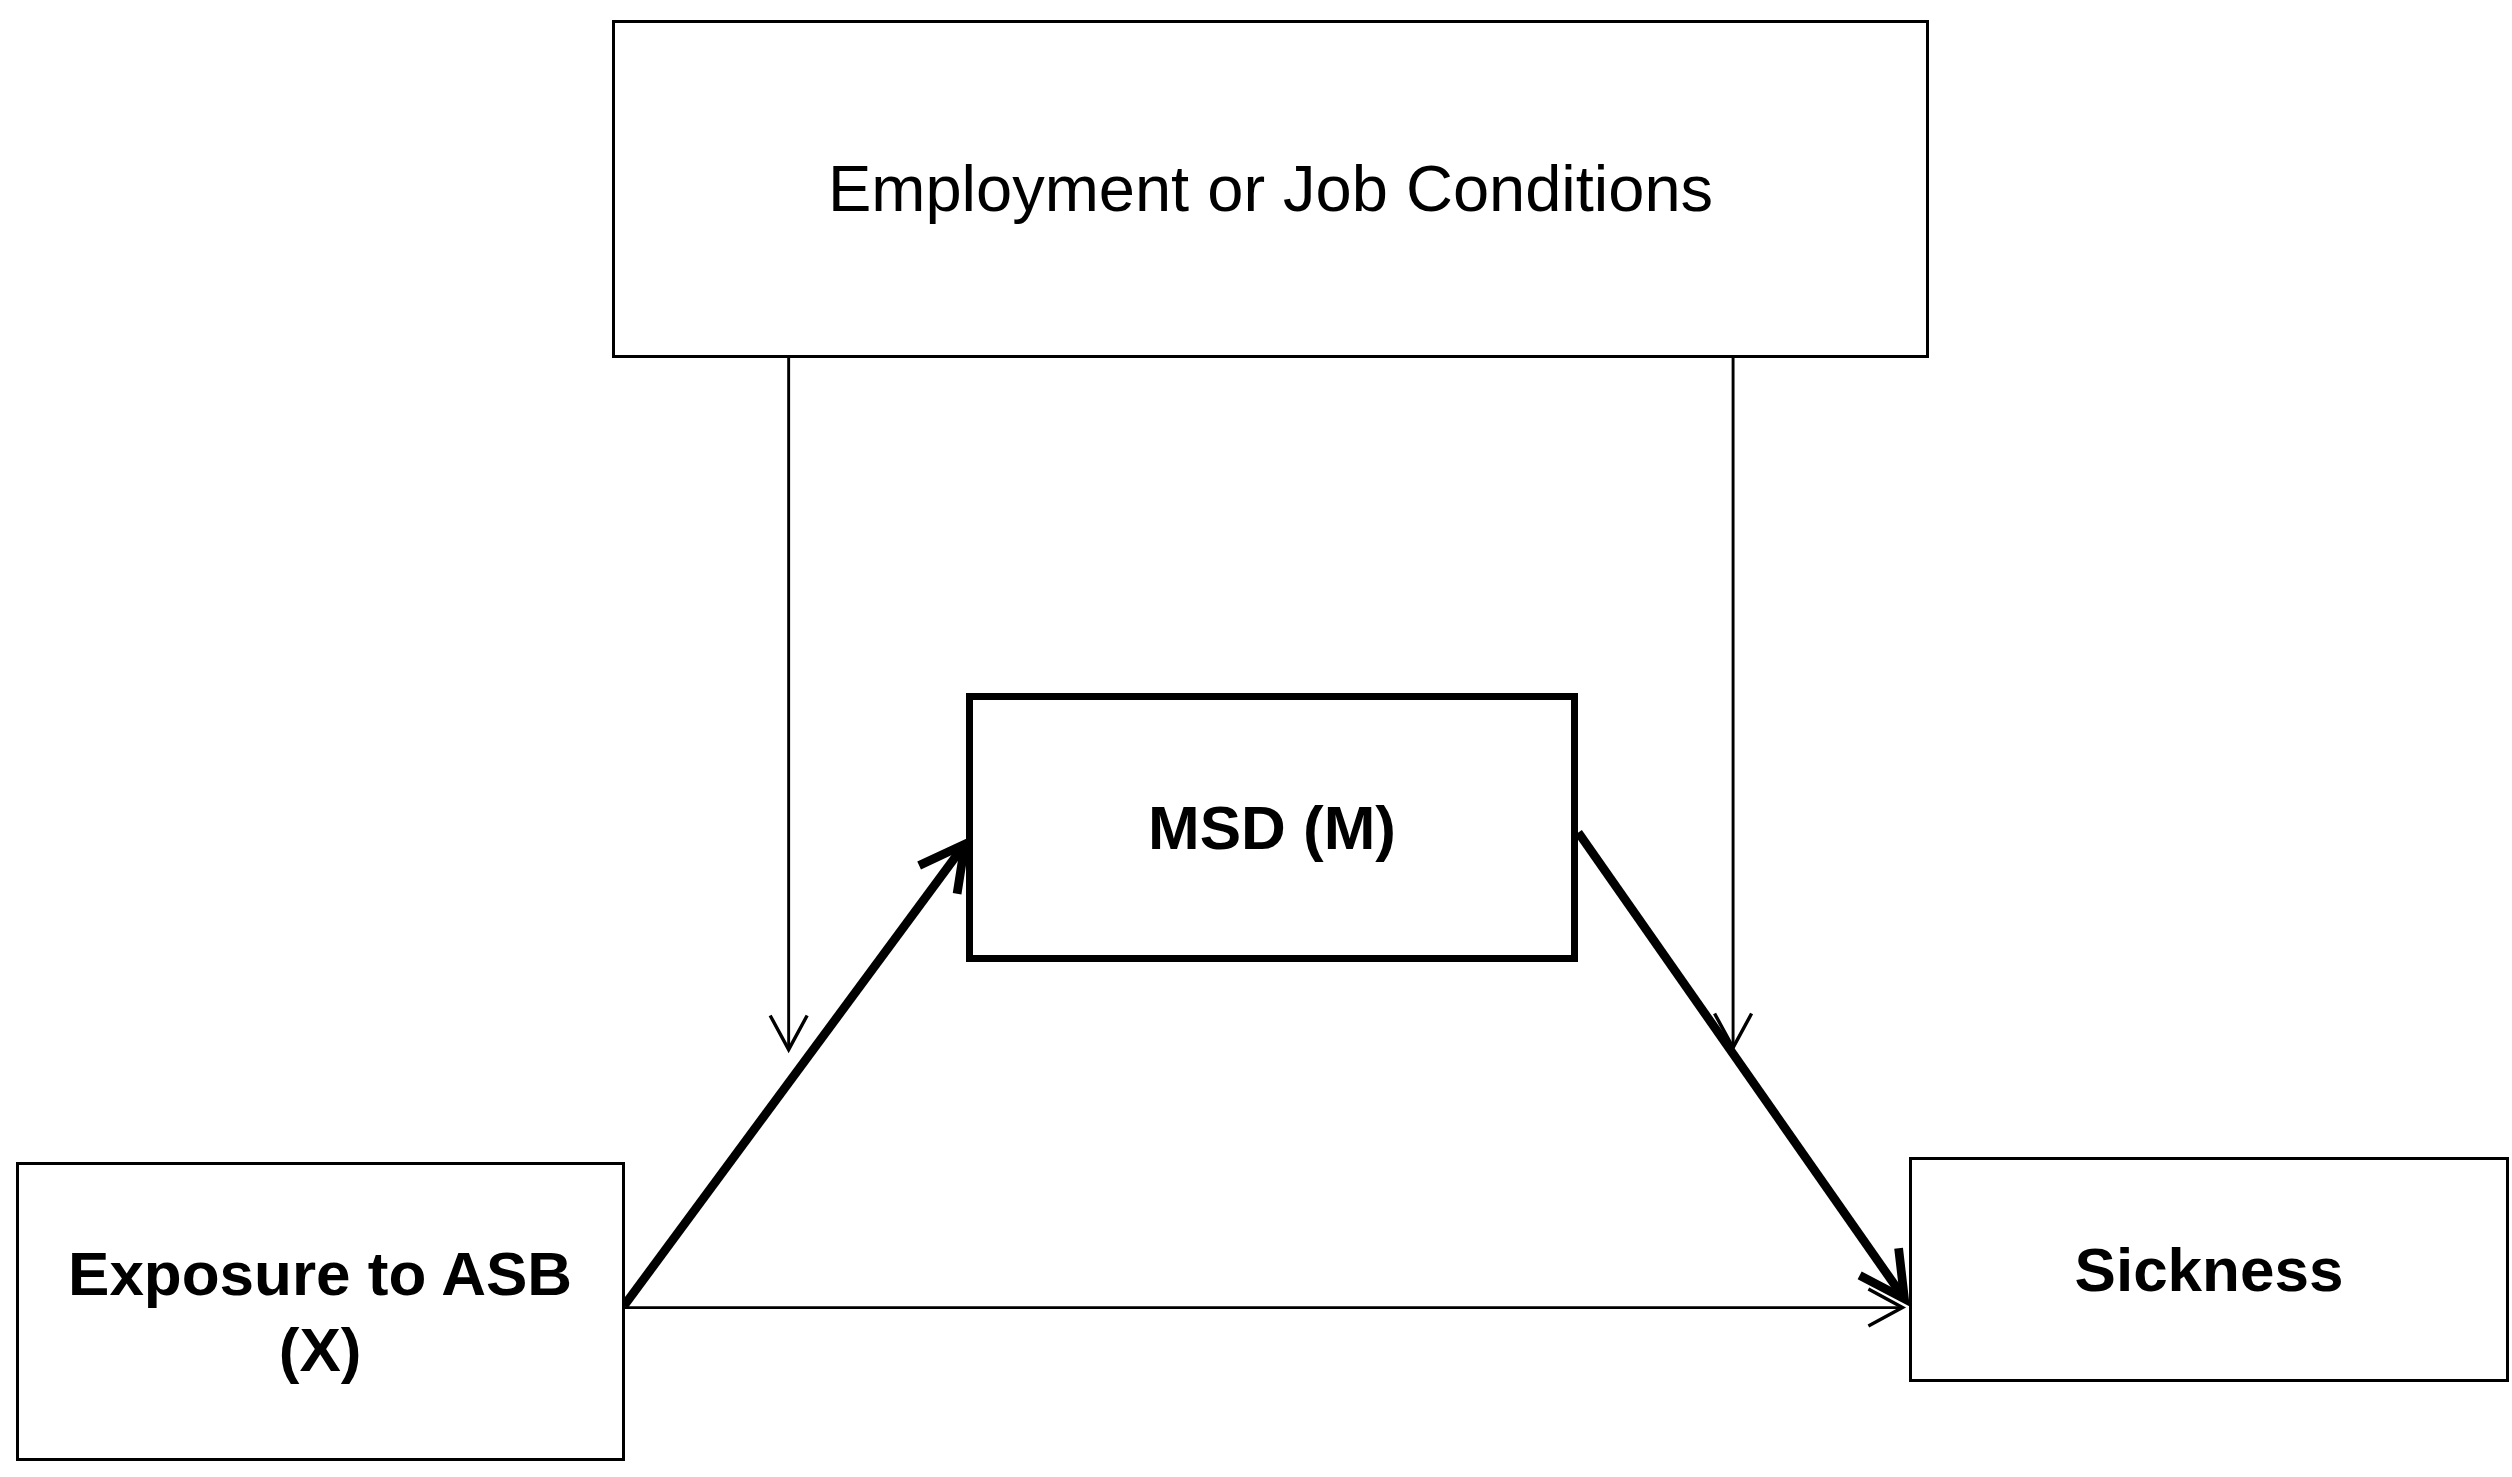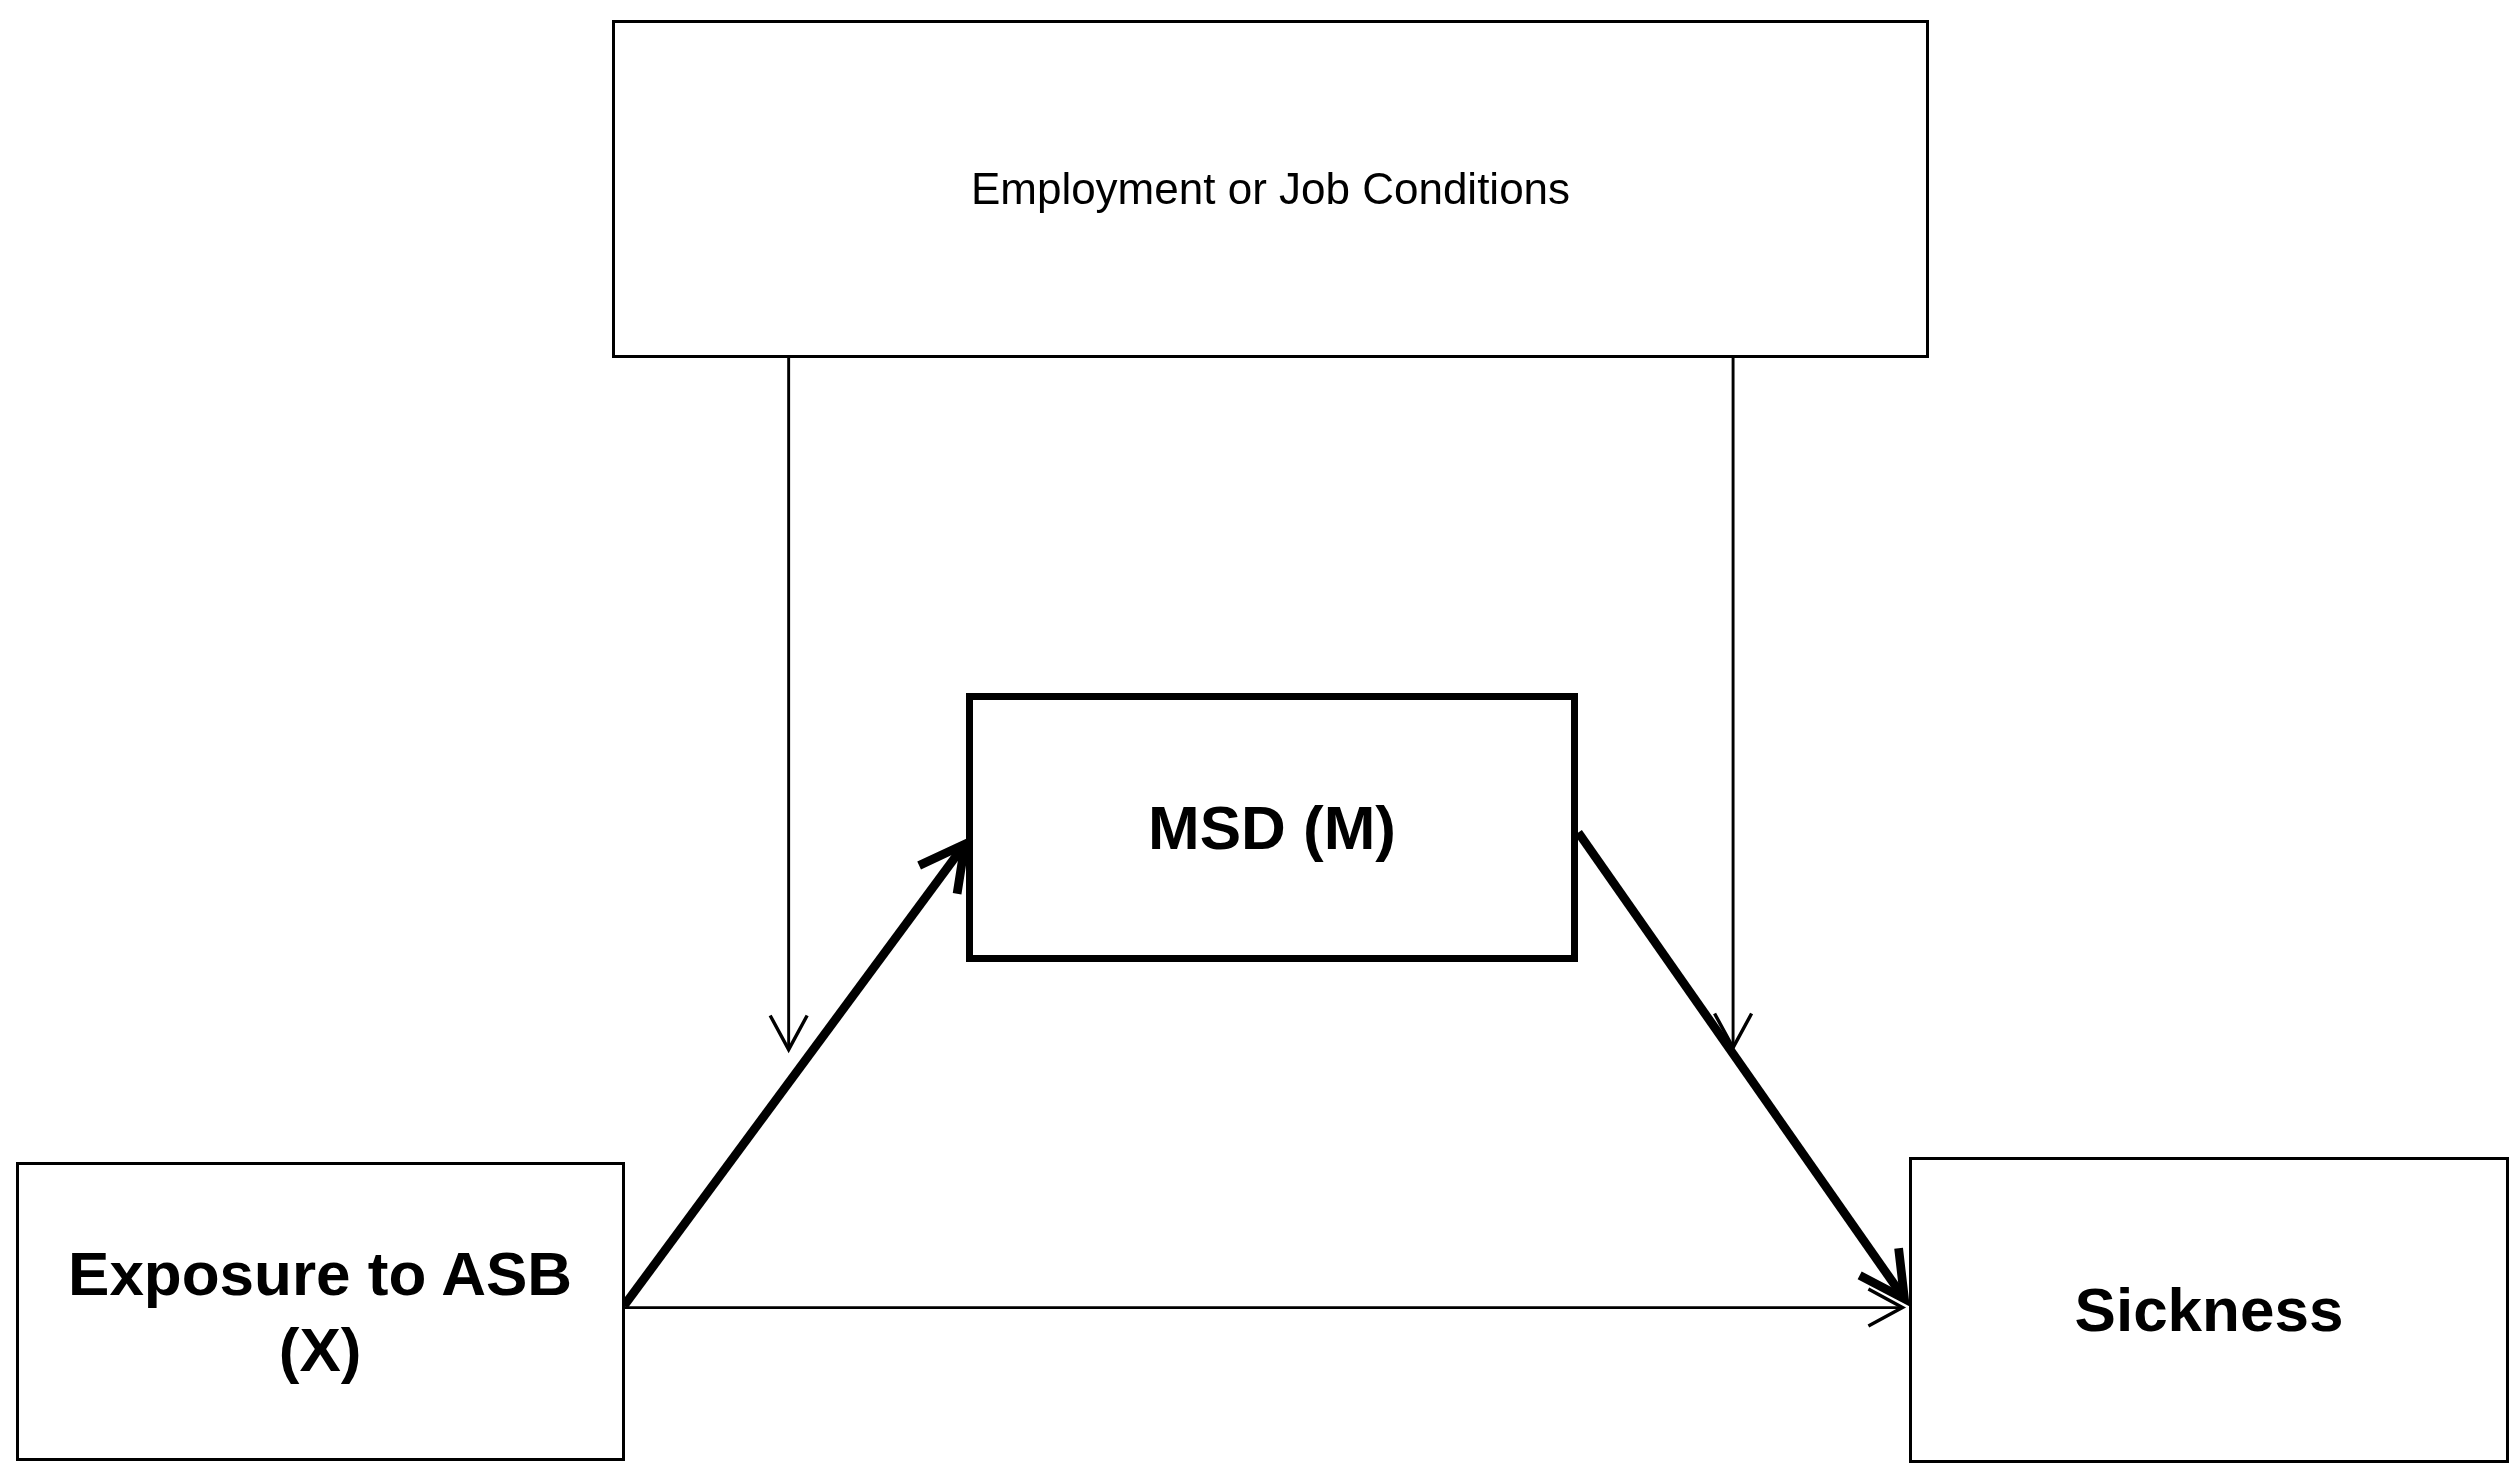--- a/index.html
+++ b/index.html
@@ -52,30 +52,30 @@
     left: 15.6px;
     top: 1162px;
     width: 609px;
     height: 299px;
     line-height: 1.22;
   }
   .node-outcome {
     left: 1909px;
     top: 1157px;
     width: 600px;
-    height: 306px;
+    height: 225px;
     line-height: 1.22;
   }
   .node-title {
     font-size: 68px;
     font-weight: 700;
     letter-spacing: 0.5px;
   }
   .node-subtitle {
-    font-size: 44px;
+    font-size: 65px;
     font-weight: 400;
   }
   .node-label {
     font-size: 62px;
     font-weight: 700;
   }
 </style>
 </head>
 <body>
 

